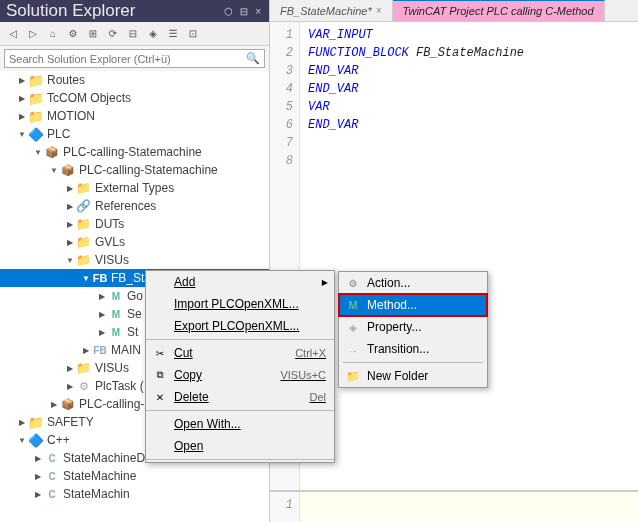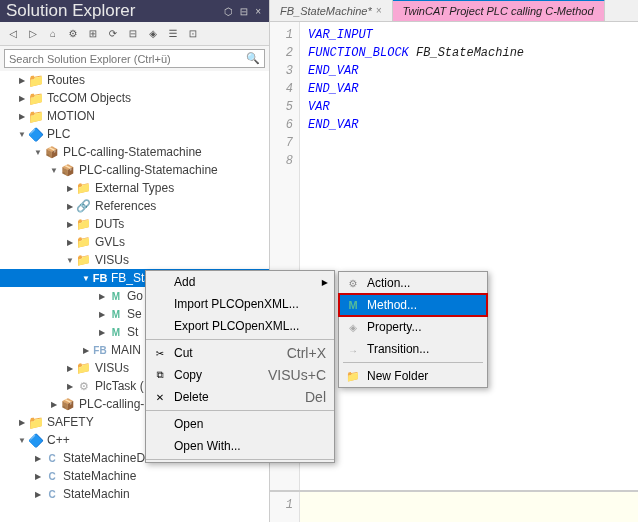--- a/index.html
+++ b/index.html
@@ -279,21 +279,21 @@
       height: 16px;
       display: flex;
       align-items: center;
       justify-content: center;
       font-size: 10px;
     }
 
     .ctx-shortcut {
       margin-left: auto;
       color: #666;
-      font-size: 14px;
+      font-size: 11px;
       padding-left: 20px;
     }
 
     
     .submenu {
       position: absolute;
       top: 0px;
       left: 190px;
       background: #f0f0f0;
       border: 1px solid #999;
@@ -684,21 +684,21 @@
           <div>1</div>
         </div>
         <div class="code-content">
           <span class="code-line">&nbsp;</span>
         </div>
       </div>
     </div>
   </div>
 </div>
 
-<div class="context-menu" style="position: absolute; top: 270px; left: 145px;">
+<div class="context-menu" style="position: absolute; top: 270px; left: 145px; text-decoration: underline;">
   <div class="ctx-item has-sub">
     <span class="ctx-icon"></span>
     <span>Add</span>
 
     <div class="submenu" style="top: 0; left: 192px;">
       <div class="submenu-item">
         <span class="submenu-icon">
           <span style="color:#888;font-size:10px;">⚙</span>
         </span>
         <span>Action...</span>
@@ -757,22 +757,22 @@
   <div class="ctx-item">
     <span class="ctx-icon">✕</span>
     <span>Delete</span>
     <span class="ctx-shortcut">Del</span>
   </div>
 
   <div class="ctx-separator"></div>
 
   <div class="ctx-item">
     <span class="ctx-icon"></span>
-    <span>Open</span>
+    <span>Open With...</span>
   </div>
   <div class="ctx-item">
     <span class="ctx-icon"></span>
-    <span>Open With...</span>
+    <span>Open</span>
   </div>
 
   <div class="ctx-separator"></div>
 
 </div>
 
 </body></html>

